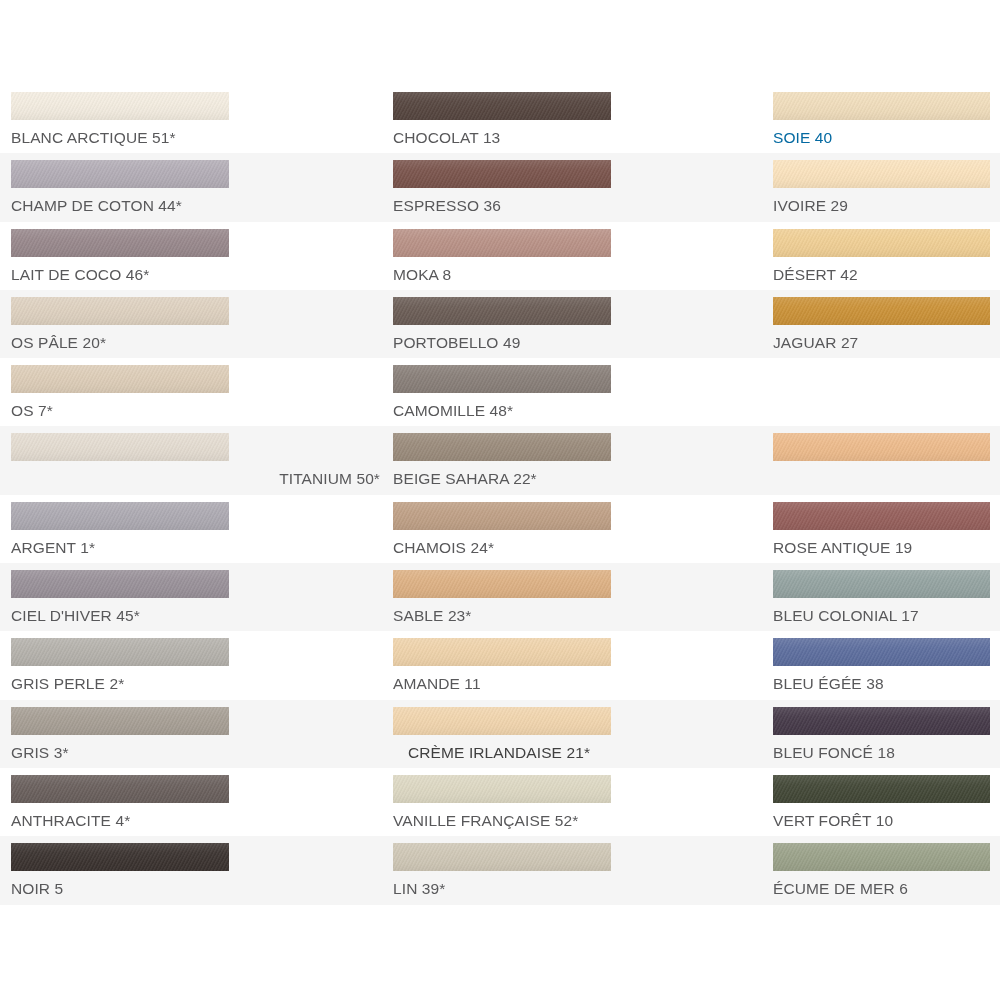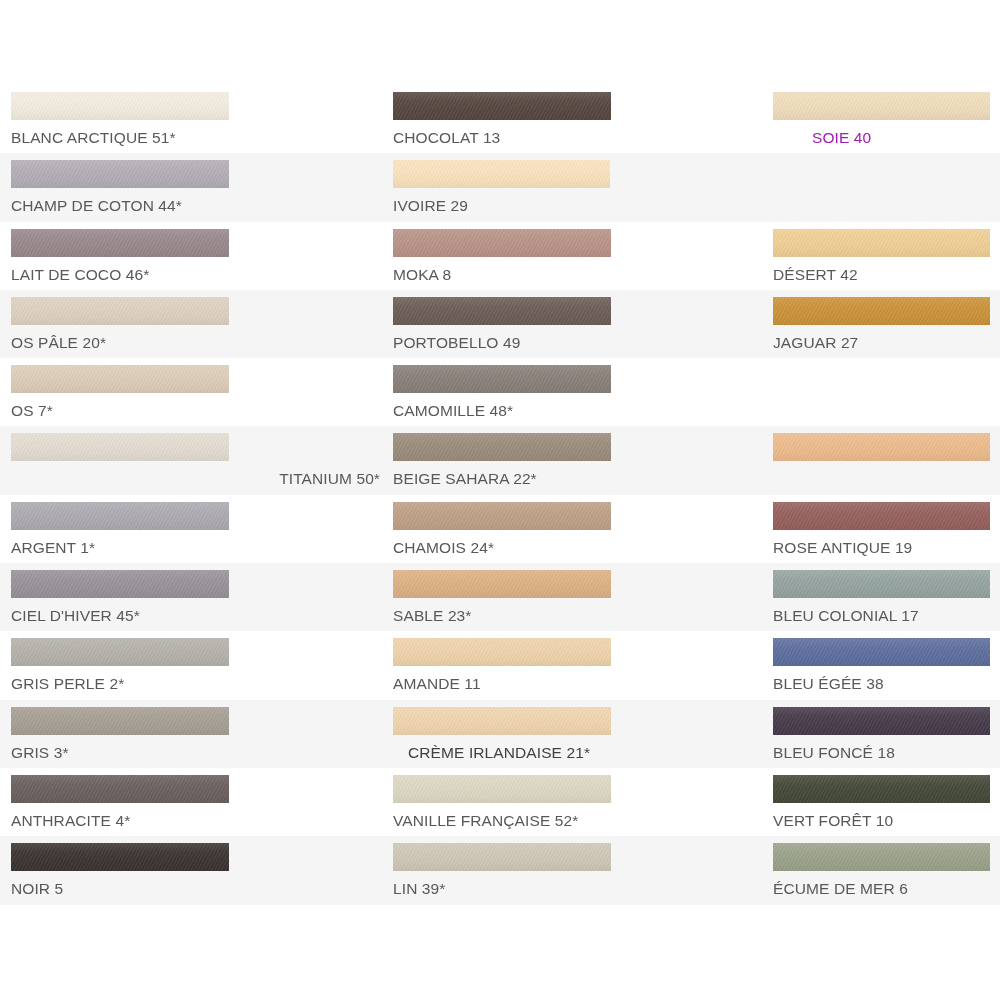--- a/index.html
+++ b/index.html
@@ -100,28 +100,32 @@
         <div class="swatch-cell col-0">
           <span class="swatch-chip" style="background-color: rgb(243, 236, 224);"></span>
           <span class="swatch-label" style="color: rgb(88, 88, 90);">BLANC ARCTIQUE 51*</span>
         </div>
         <div class="swatch-cell col-1">
           <span class="swatch-chip" style="background-color: rgb(86, 70, 64);"></span>
           <span class="swatch-label" style="color: rgb(88, 88, 90);">CHOCOLAT 13</span>
         </div>
         <div class="swatch-cell col-2">
           <span class="swatch-chip" style="background-color: rgb(240, 221, 188);"></span>
-          <span class="swatch-label" style="color: #a21caf; margin-left: 39px;">SOIE 40</span>
+          <span class="swatch-label" style="color: #0369a1;">SOIE 40</span>
         </div>
       </div>
       <div class="swatch-row alt" style="background-color: rgb(245, 245, 245);">
         <div class="swatch-cell col-0">
           <span class="swatch-chip" style="background-color: rgb(179, 173, 182);"></span>
           <span class="swatch-label" style="color: rgb(88, 88, 90);">CHAMP DE COTON 44*</span>
         </div>
+        <div class="swatch-cell col-1">
+          <span class="swatch-chip" style="background-color: rgb(122, 84, 76);"></span>
+          <span class="swatch-label" style="color: rgb(88, 88, 90);">ESPRESSO 36</span>
+        </div>
         <div class="swatch-cell col-2">
           <span class="swatch-chip" style="background-color: rgb(250, 226, 189);"></span>
           <span class="swatch-label" style="color: rgb(88, 88, 90);">IVOIRE 29</span>
         </div>
       </div>
       <div class="swatch-row">
         <div class="swatch-cell col-0">
           <span class="swatch-chip" style="background-color: rgb(152, 136, 140);"></span>
           <span class="swatch-label" style="color: rgb(88, 88, 90);">LAIT DE COCO 46*</span>
         </div>

